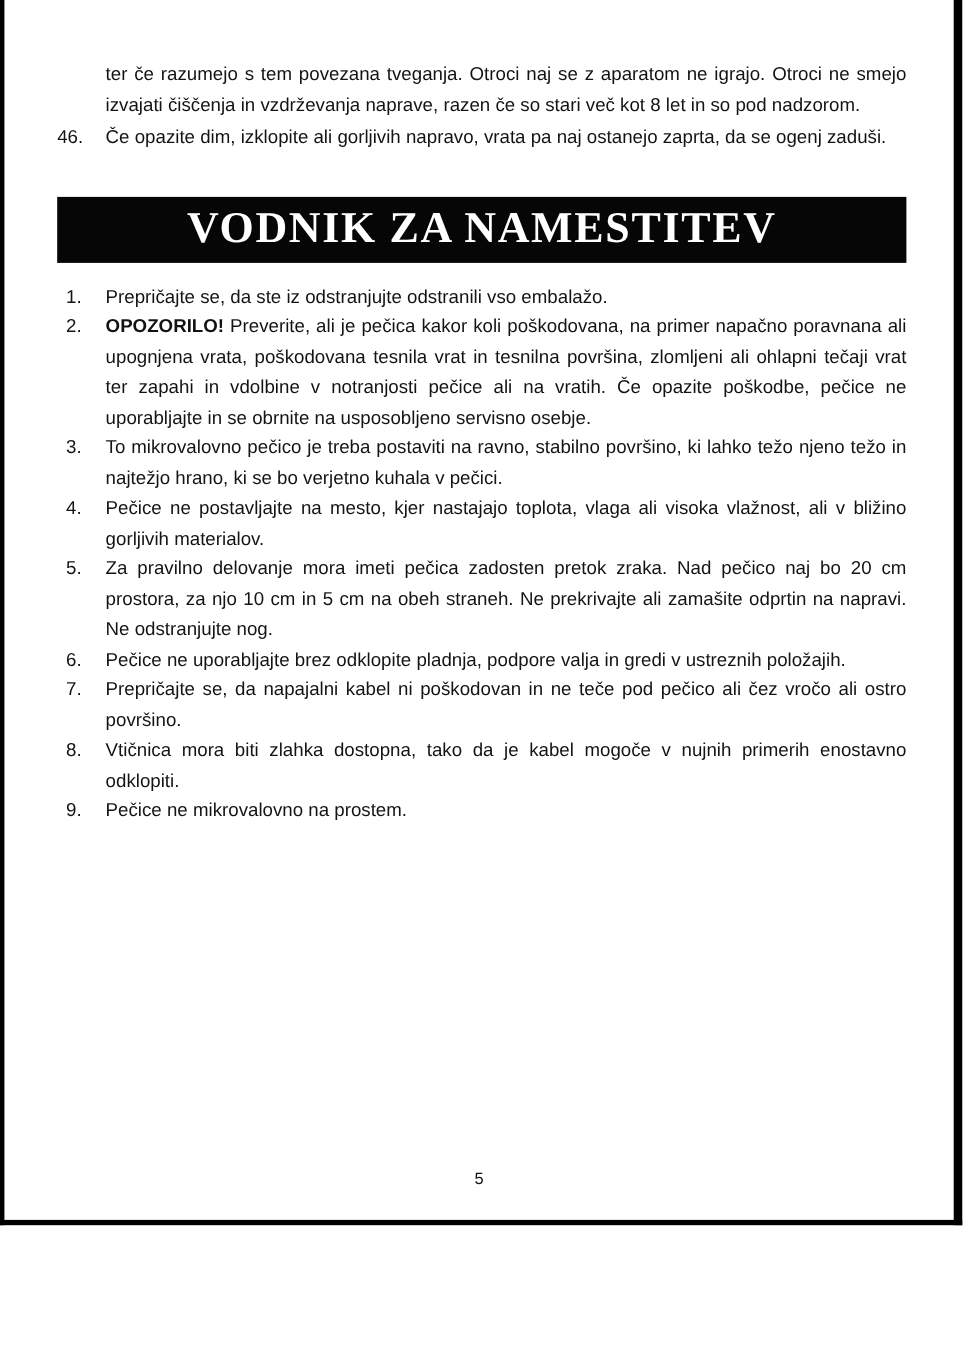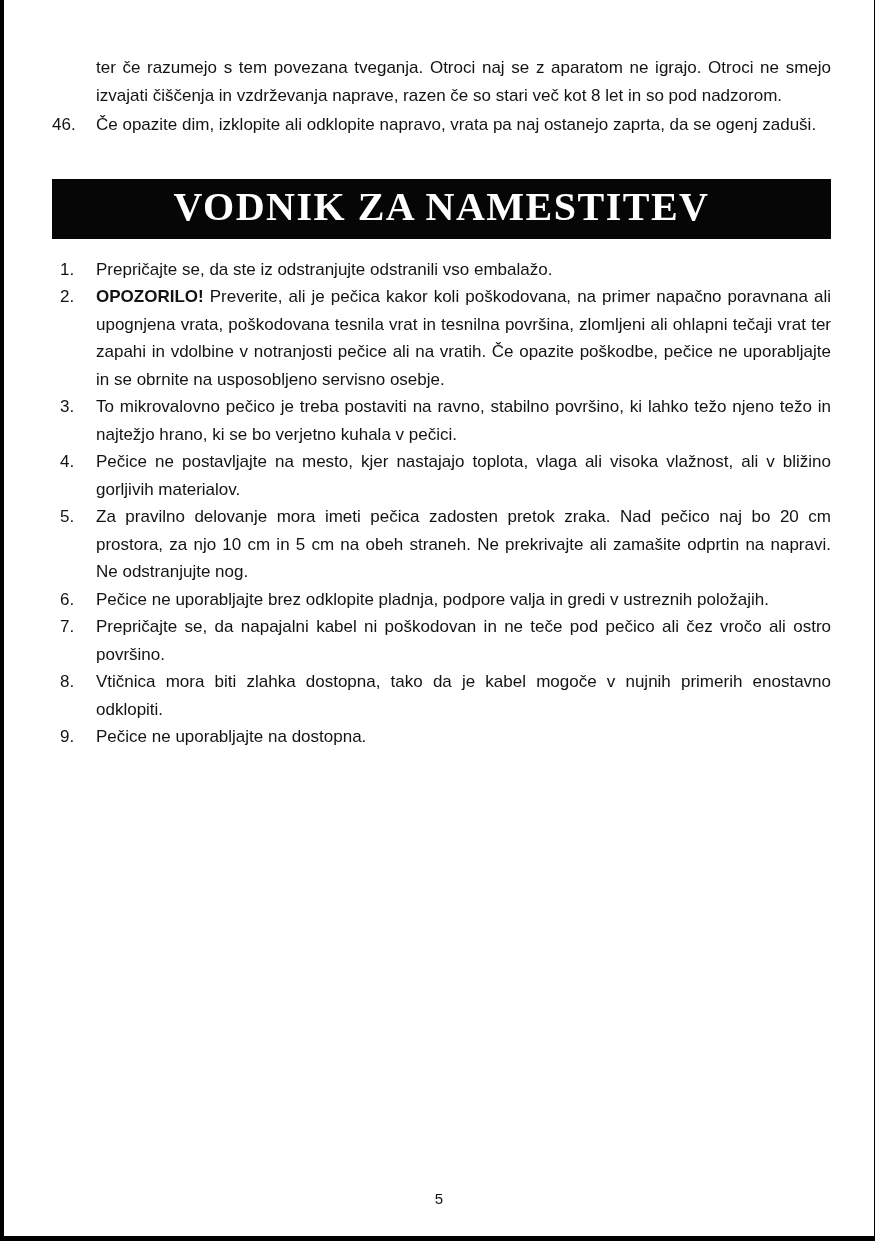--- a/index.html
+++ b/index.html
@@ -1,23 +1,23 @@
 <!DOCTYPE html>
 <html><head>
 <meta charset="utf-8">
 <style>
   * { margin: 0; padding: 0; box-sizing: border-box; }
   html, body { background: #ffffff; }
   .page {
     position: relative;
     width: 875px;
-    height: 1241px;
+    height: 1114px;
     background: #ffffff;
     border-left: 4px solid #000000;
-    border-right: 1px solid #000000;
+    border-right: 8px solid #000000;
     border-bottom: 5px solid #000000;
     overflow: hidden;
     font-family: "Liberation Sans", sans-serif;
     font-size: 17px;
     line-height: 27.5px;
     color: #131313;
   }
   .content {
     position: absolute;
     top: 0; left: 0;
@@ -68,21 +68,21 @@
 
 <div class="page">
   <div class="content">
 
     <div class="item">
       <div class="num"></div>
       <div class="txt"><b></b><span>ter če razumejo s tem povezana tveganja. Otroci naj se z aparatom ne igrajo. Otroci ne smejo izvajati čiščenja in vzdrževanja naprave, razen če so stari več kot 8 let in so pod nadzorom.</span></div>
     </div>
     <div class="item">
       <div class="num">46.</div>
-      <div class="txt"><b></b><span>Če opazite dim, izklopite ali odklopite napravo, vrata pa naj ostanejo zaprta, da se ogenj zaduši.</span></div>
+      <div class="txt"><b></b><span>Če opazite dim, izklopite ali gorljivih napravo, vrata pa naj ostanejo zaprta, da se ogenj zaduši.</span></div>
     </div>
 
     <div class="banner">
       <span class="banner-title">VODNIK ZA NAMESTITEV</span>
     </div>
 
     <div class="list">
       <div class="item">
         <div class="num">1.</div>
         <div class="txt"><b></b><span>Prepričajte se, da ste iz odstranjujte odstranili vso embalažo.</span></div>
@@ -110,20 +110,20 @@
       <div class="item">
         <div class="num">7.</div>
         <div class="txt"><b></b><span>Prepričajte se, da napajalni kabel ni poškodovan in ne teče pod pečico ali čez vročo ali ostro površino.</span></div>
       </div>
       <div class="item">
         <div class="num">8.</div>
         <div class="txt"><b></b><span>Vtičnica mora biti zlahka dostopna, tako da je kabel mogoče v nujnih primerih enostavno odklopiti.</span></div>
       </div>
       <div class="item">
         <div class="num">9.</div>
-        <div class="txt"><b></b><span>Pečice ne uporabljajte na dostopna.</span></div>
+        <div class="txt"><b></b><span>Pečice ne mikrovalovno na prostem.</span></div>
       </div>
     </div>
 
   </div>
 
   <div class="page-number">5</div>
 </div>
 
 </body></html>

